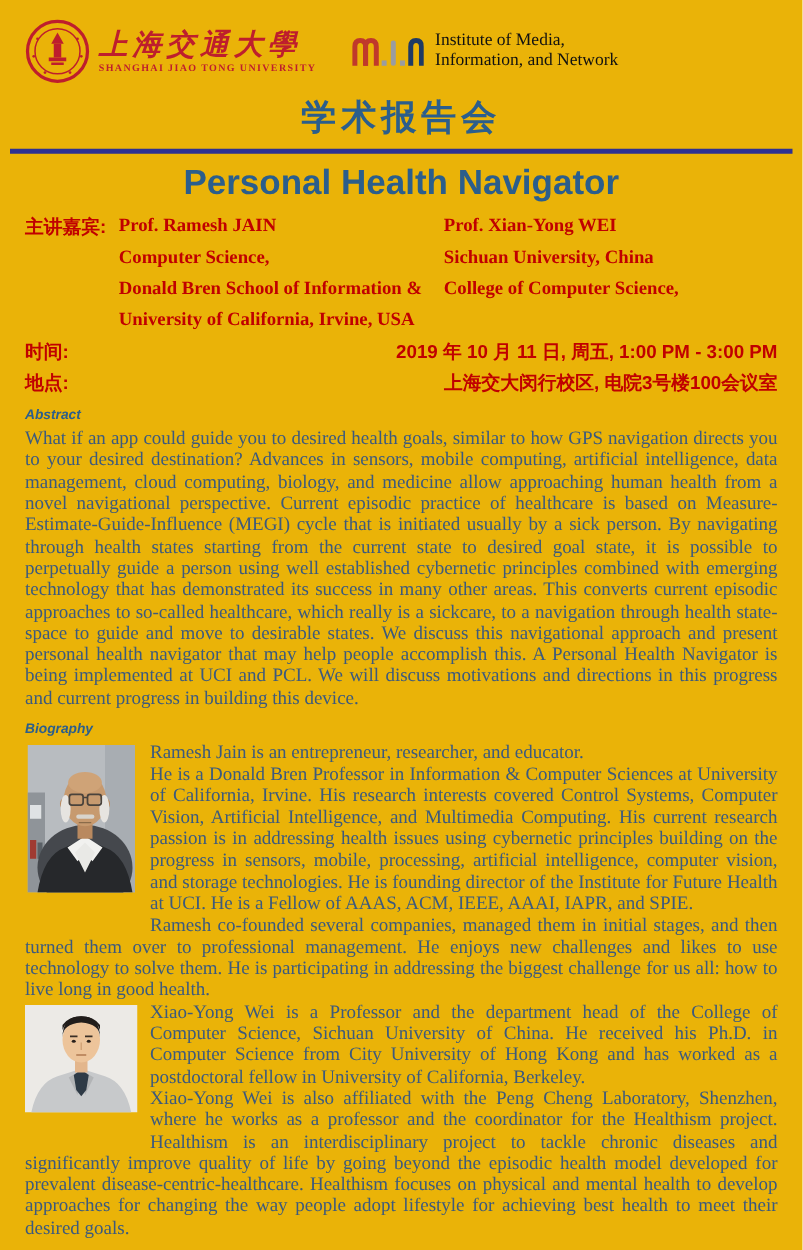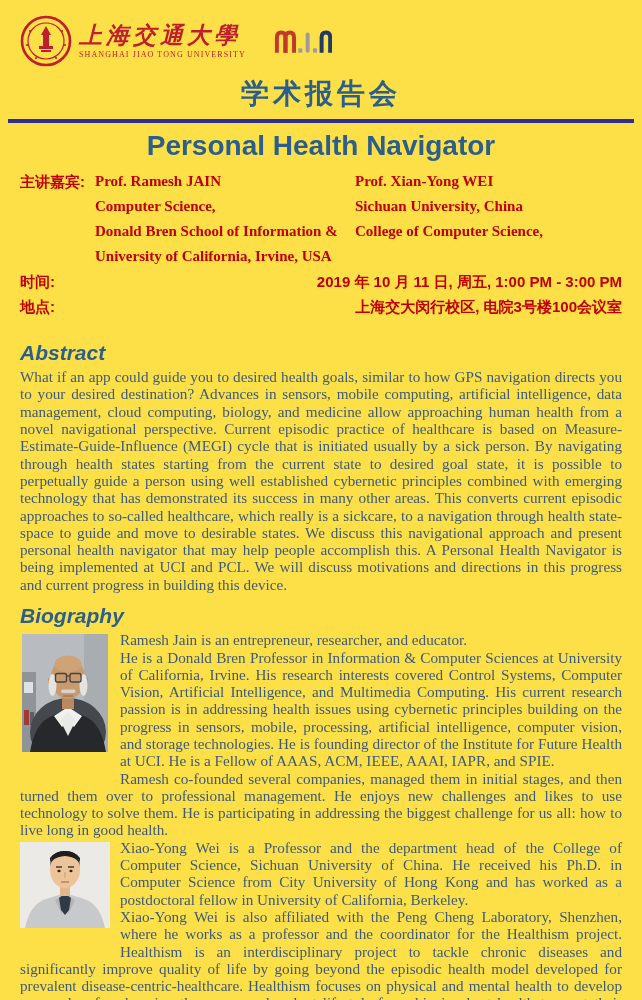--- a/index.html
+++ b/index.html
@@ -1,31 +1,31 @@
 <!DOCTYPE html>
 <html><head>
 <meta charset="utf-8">
 <style>
   * { margin:0; padding:0; box-sizing:border-box; }
   html,body { background:#ffffff; }
   .page{
-    width:642px; height:1000px; background:#fde047;
+    width:642px; height:1000px; background:#eab308;
     padding:14px 20px 0 20px; overflow:hidden;
     font-family:"Liberation Serif", serif;
   }
   
   .logo-row{ display:flex; align-items:center; height:54px; }
   .sjtu-logo{ display:flex; align-items:center; gap:7px; }
   .sjtu-names{ display:flex; flex-direction:column; justify-content:center; }
   .sjtu-cn{
     font-family:"Liberation Serif", serif; font-style:italic; font-weight:bold;
     font-size:23px; color:#BE1E2D; letter-spacing:4px; line-height:1; white-space:nowrap;
   }
   .sjtu-en{
-    font-family:"Liberation Serif", serif; font-weight:normal; font-size:8px;
+    font-family:"Liberation Serif", serif; font-weight:bold; font-size:8px;
     color:#BE1E2D; letter-spacing:1.1px; margin-top:3px; white-space:nowrap;
   }
   .min-logo{ display:flex; align-items:center; gap:9px; margin-left:26px; }
   .min-name{
     font-family:"Liberation Serif", serif; font-size:14px; color:#111;
     line-height:16px; white-space:nowrap;
   }
   
   .h1{
     font-family:"Liberation Sans", sans-serif; font-weight:bold; font-size:28px;
@@ -43,21 +43,21 @@
     width:75px; flex:0 0 75px;
     font-family:"Liberation Sans", sans-serif; font-weight:bold;
   }
   .info .c1{ width:260px; flex:0 0 260px; }
   .info .c2{ flex:1; }
   .info .span{ flex:1; }
   .info .cjk{ font-family:"Liberation Sans", sans-serif;text-align:right; }
   
   .h3{
     font-family:"Liberation Sans", sans-serif; font-weight:bold; font-style:italic;
-    font-size:21px; color:#2B5E8C; margin:21px 0 3px 0; line-height:1.2;
+    font-size:11px; color:#2B5E8C; margin:7px 0 3px 0; line-height:1.2;
   }
   .h3.bio-head{ margin-top:10px; }
   
   .body-text{
     font-size:15.2px; line-height:17.3px; color:#3C5A7E;
     text-align:justify;
   }
   .bio p{ margin:0; }
   .photo{ float:left; display:block; }
   .photo-jain{ width:86px; height:118px; margin:3px 12px 18px 2px; }
@@ -92,20 +92,24 @@
     </div>
     <div class="min-logo">
       <svg width="60" height="38" viewBox="0 0 98 42">
         <path d="M8 40 V15 Q8 7 15 7 Q22 7 22 15 V40" stroke="#C0392B" stroke-width="6.5" fill="none"></path>
         <path d="M22 40 V15 Q22 7 29 7 Q36 7 36 15 V40" stroke="#C0392B" stroke-width="6.5" fill="none"></path>
         <rect x="43" y="33" width="6.5" height="7" fill="#9A9CA0"></rect>
         <rect x="55" y="7" width="6.5" height="33" rx="3" fill="#9A9CA0"></rect>
         <rect x="67" y="33" width="6.5" height="7" fill="#9A9CA0"></rect>
         <path d="M81 40 V15 Q81 7 88 7 Q95 7 95 15 V40" stroke="#1F3A64" stroke-width="6.5" fill="none"></path>
       </svg>
+      <div class="min-name">
+        <div>Institute of Media,</div>
+        <div>Information, and Network</div>
+      </div>
     </div>
   </header>
 
   <div class="h1">学术报告会</div>
   <div class="rule"></div>
   <div class="h2">Personal Health Navigator</div>
 
   <section class="info">
     <div class="row">
       <div class="lbl">主讲嘉宾:</div>

